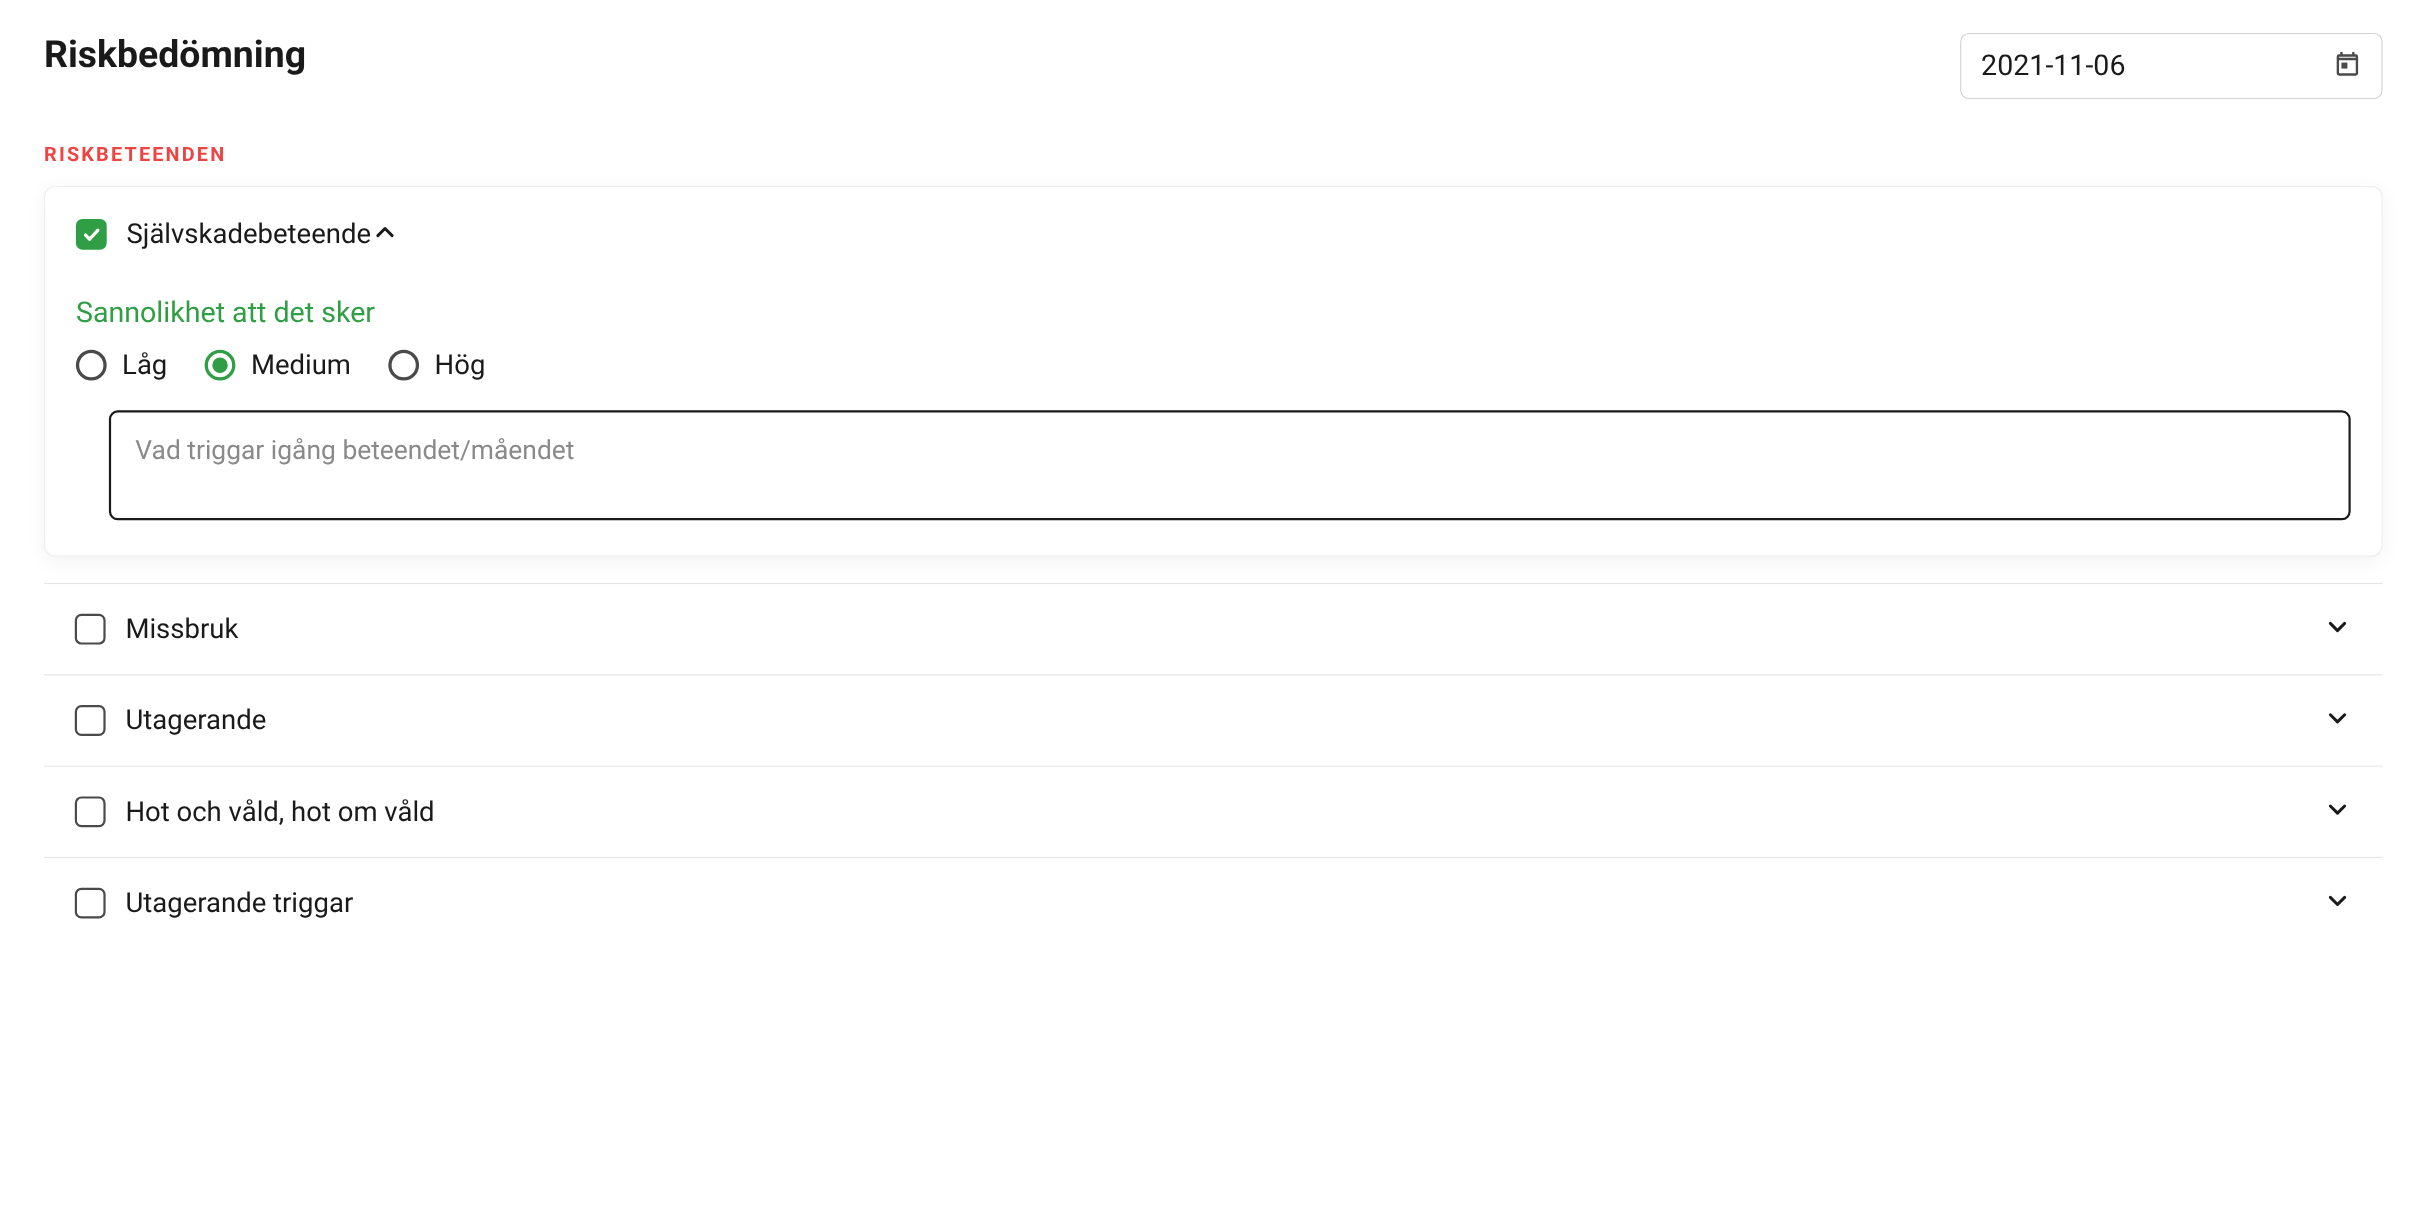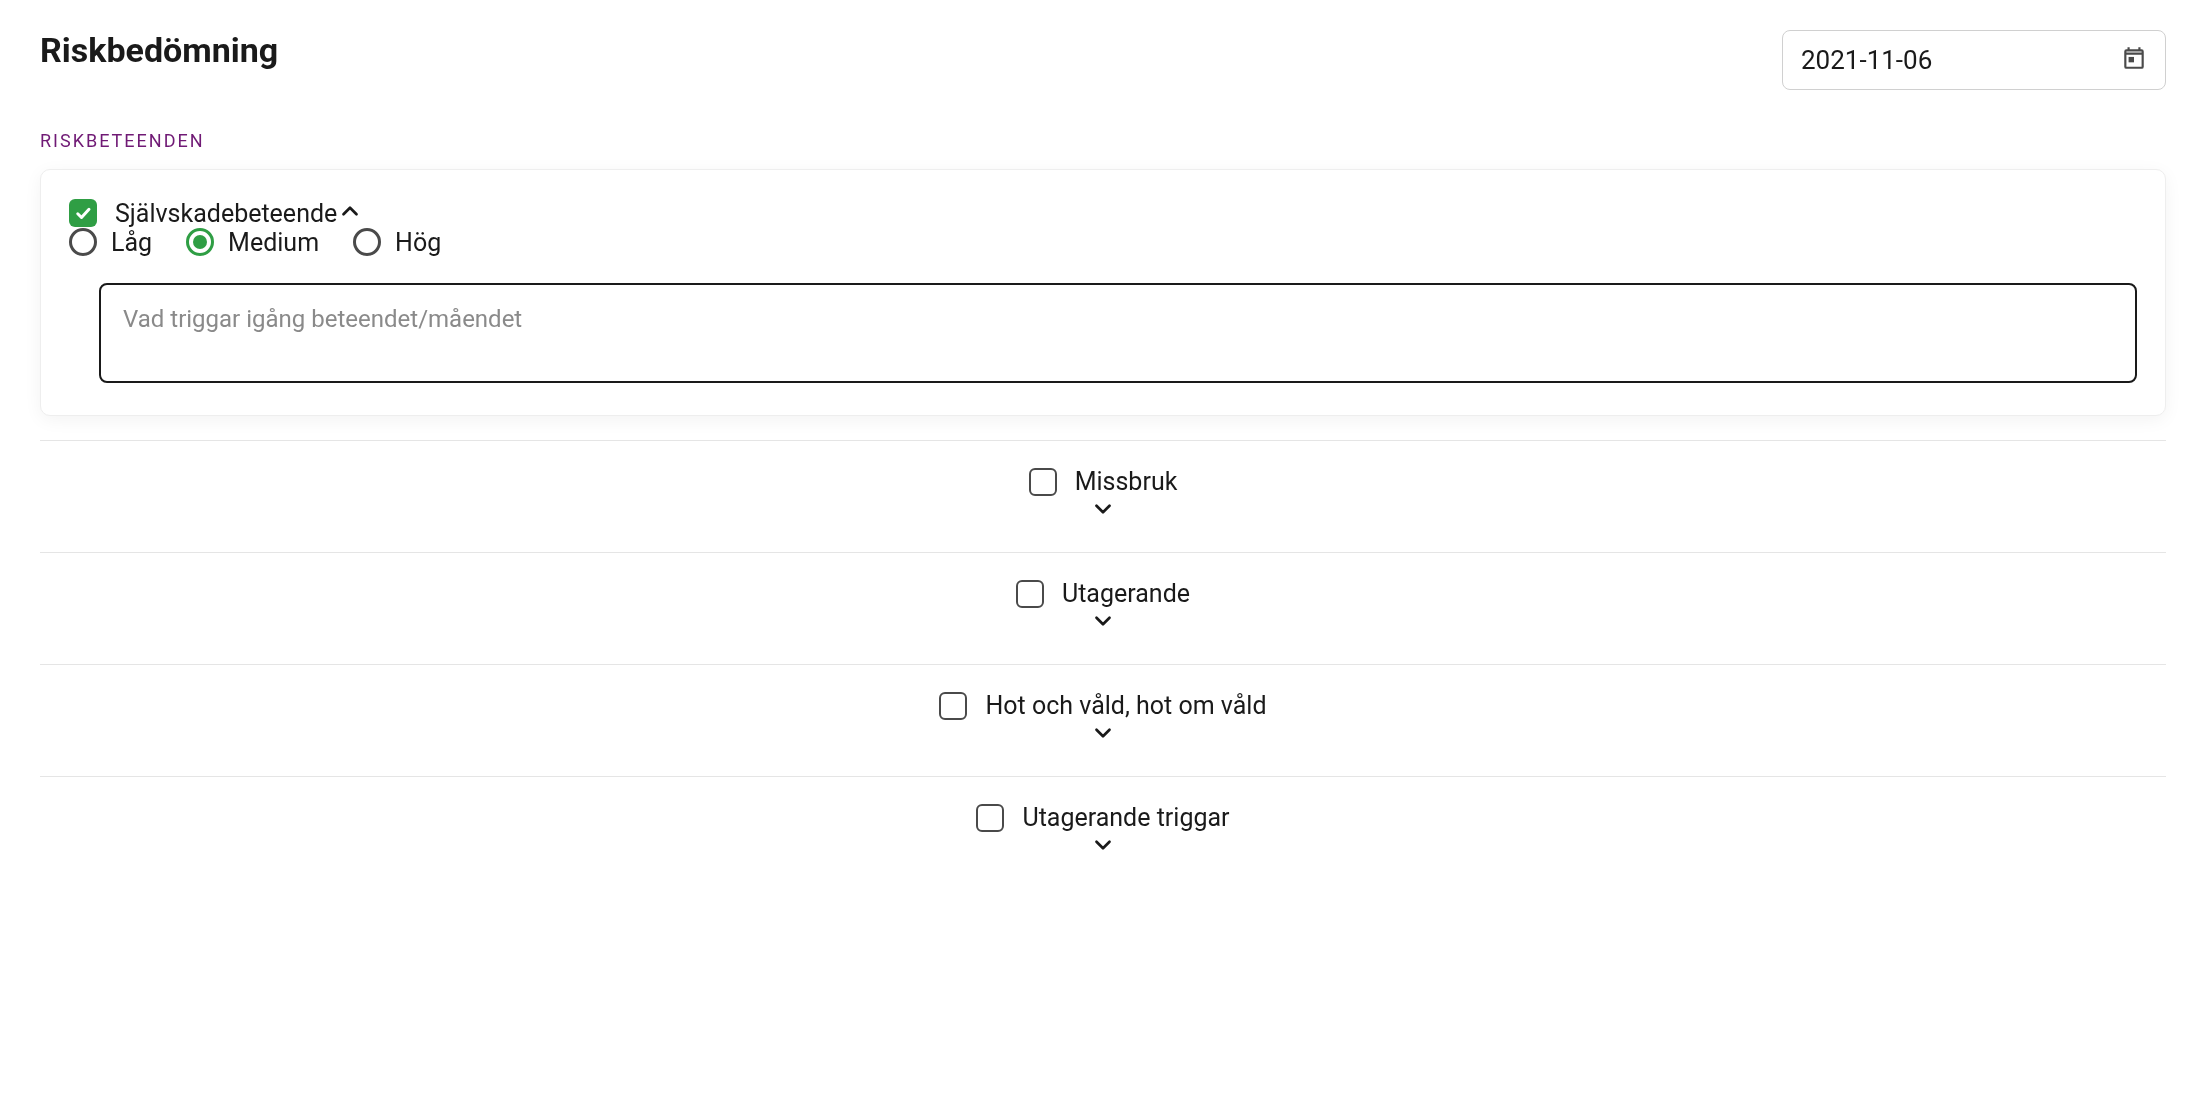--- a/index.html
+++ b/index.html
@@ -34,22 +34,22 @@
     color: #1a1a1a;
   }
   .date-field .cal-icon {
     width: 26px;
     height: 26px;
     color: #4a4a4a;
   }
   .section-label {
     font-size: 18px;
     letter-spacing: 2px;
-    font-weight: 400;
-    color: #701a75;
+    font-weight: 700;
+    color: #ef4444;
     margin-bottom: 18px;
   }
   .card {
     background: #fff;
     border: 1px solid #eeeeee;
     border-radius: 10px;
     box-shadow: 0 4px 18px rgba(0,0,0,0.05);
     padding: 28px 28px 32px 28px;
     margin-bottom: 24px;
   }
@@ -136,21 +136,20 @@
   }
   .ta.focused {
     border: 2px solid #1a1a1a;
   }
   .list-row {
     display: flex;
     align-items: center;
     justify-content: space-between;
     padding: 26px 28px;
     border-top: 1px solid #e5e5e5;
-    flex-direction: column;
   }
   .list-row:last-child { border-bottom: none; }
   .list-row-left {
     display: flex;
     align-items: center;
     gap: 18px;
   }
 </style>
 </head>
 <body>
@@ -180,20 +179,21 @@
       </div>
       <span class="item-label">Självskadebeteende</span>
     </div>
     <span>
       <svg class="chevron" viewBox="0 0 24 24" fill="none" stroke="currentColor" stroke-width="2.5" stroke-linecap="round" stroke-linejoin="round">
           <polyline points="6 15 12 9 18 15"></polyline>
         </svg>
     </span>
   </div>
 
+  <div class="sub-title">Sannolikhet att det sker</div>
 
   <div class="radio-row">
     <div class="radio-opt">
       <div class="radio"></div>
       <span class="radio-label">Låg</span>
     </div>
     <div class="radio-opt">
       <div class="radio selected"></div>
       <span class="radio-label">Medium</span>
     </div>

